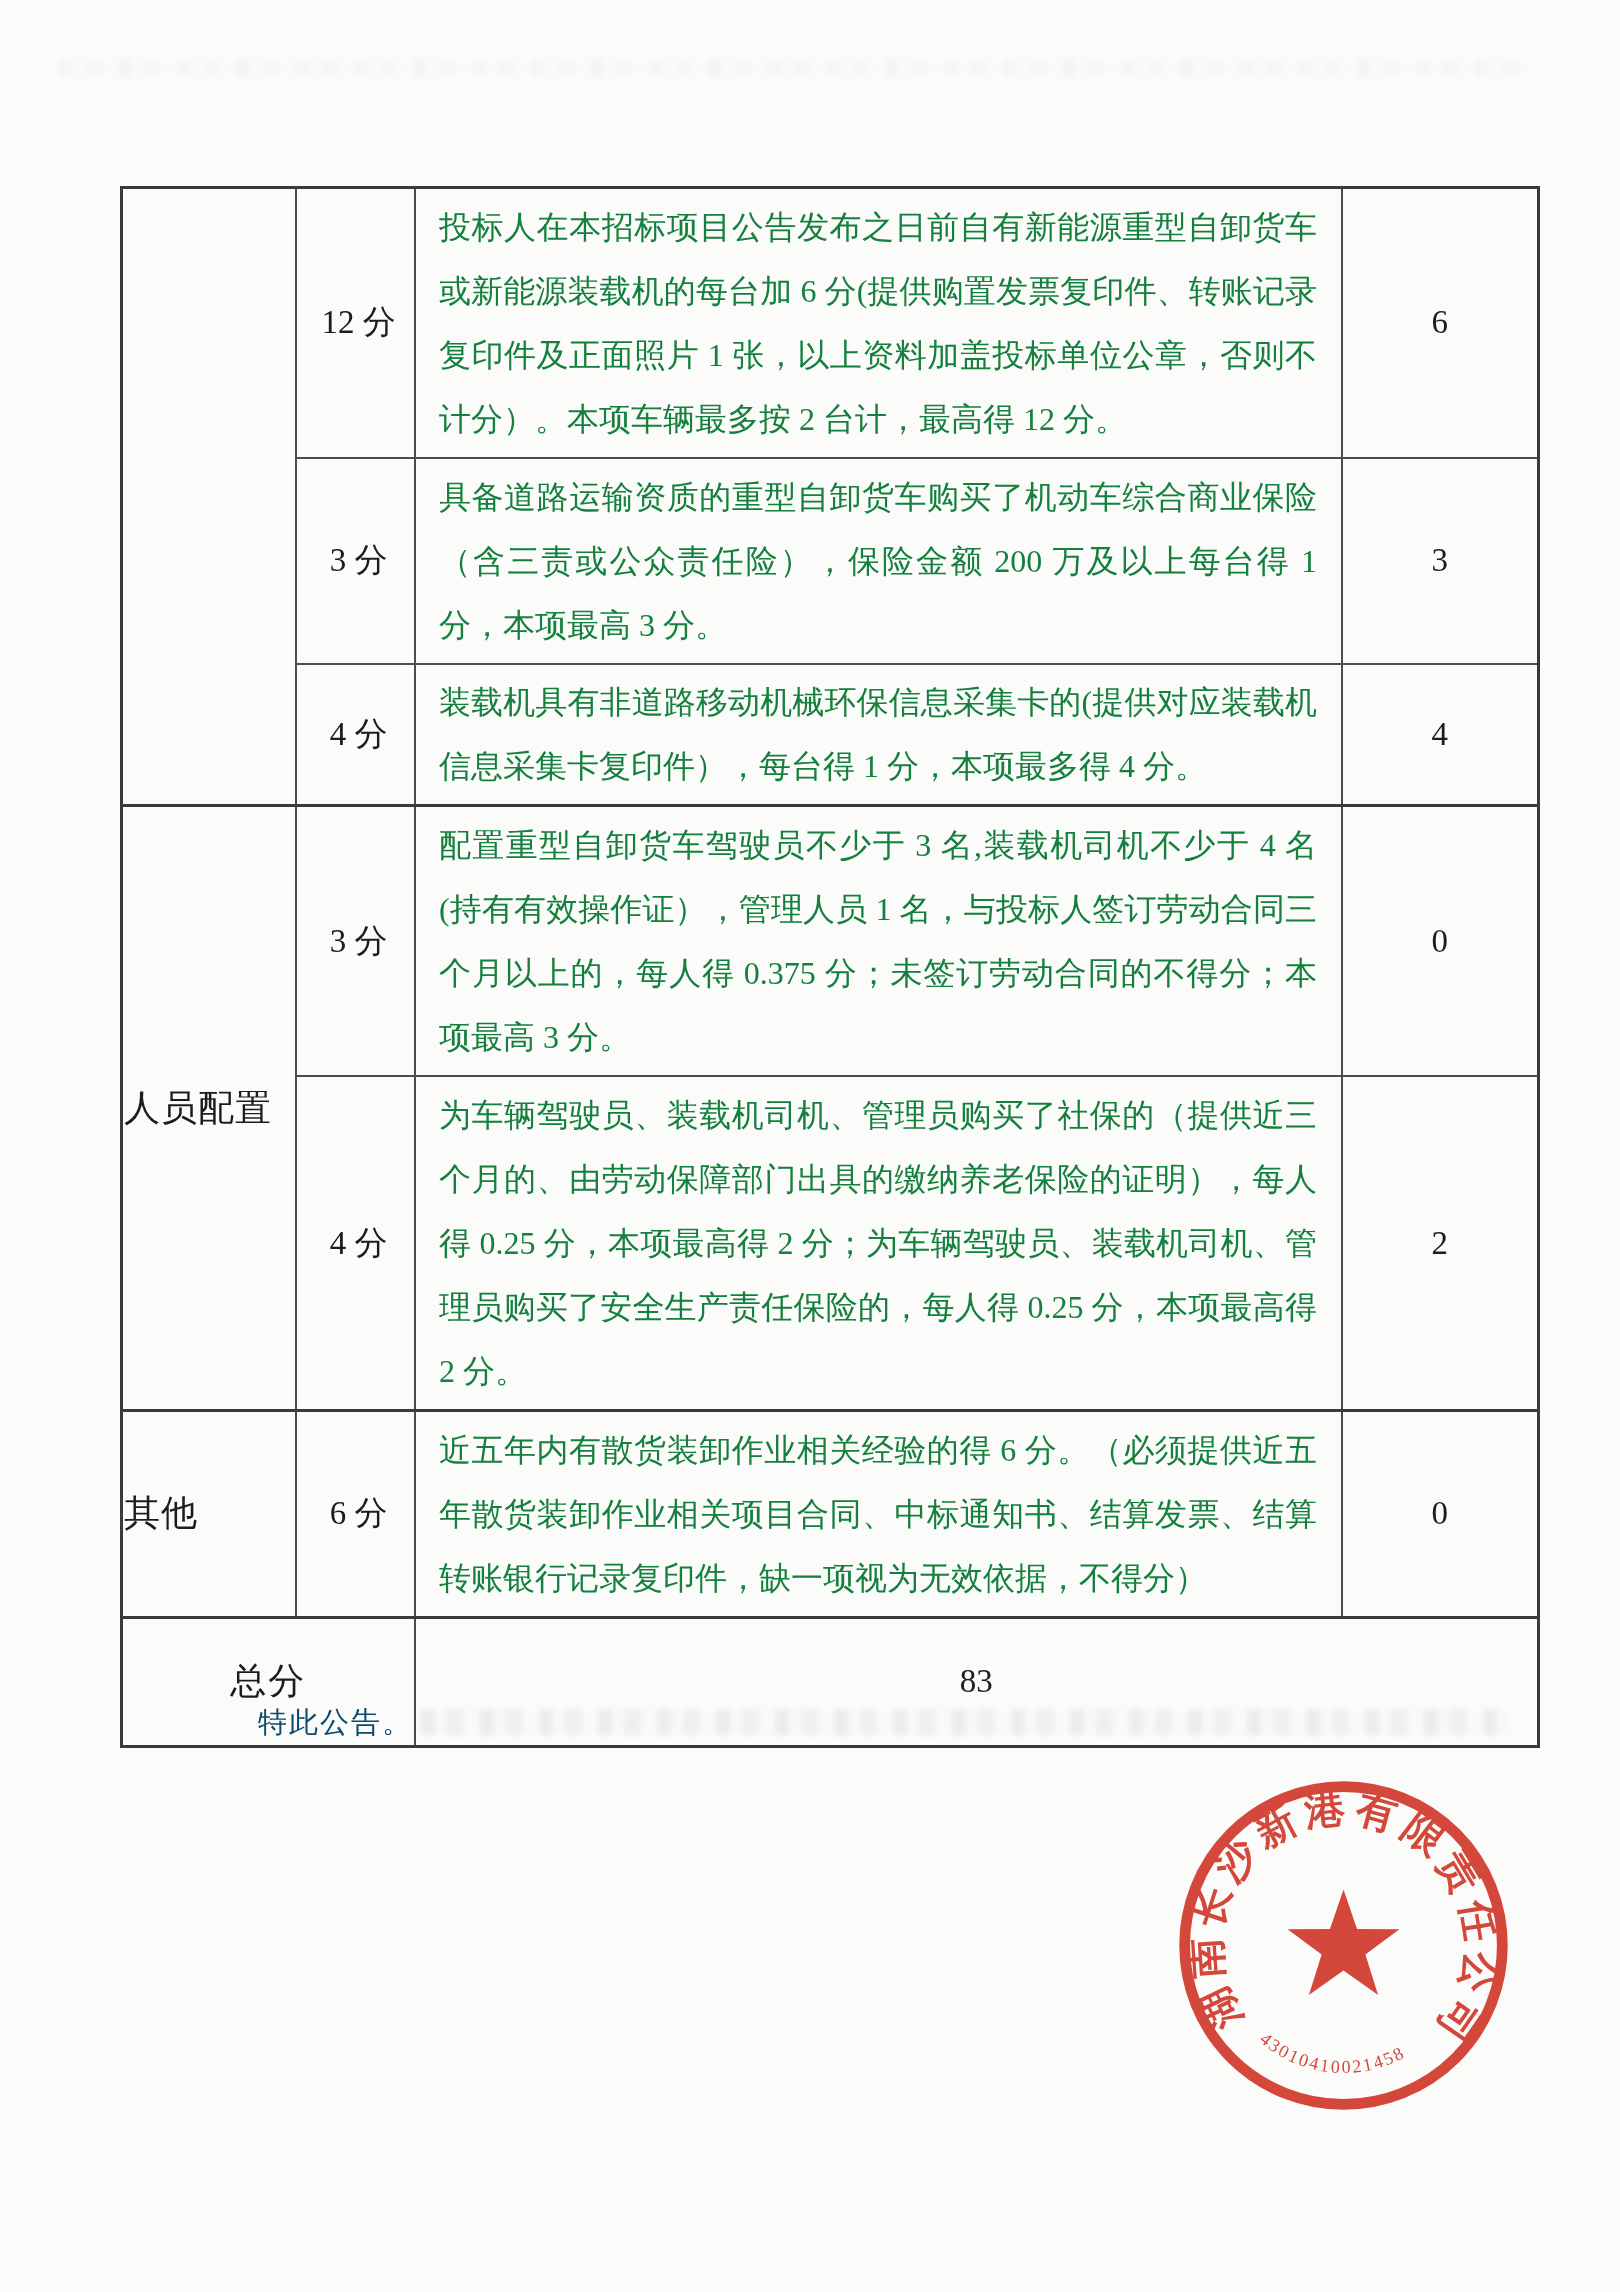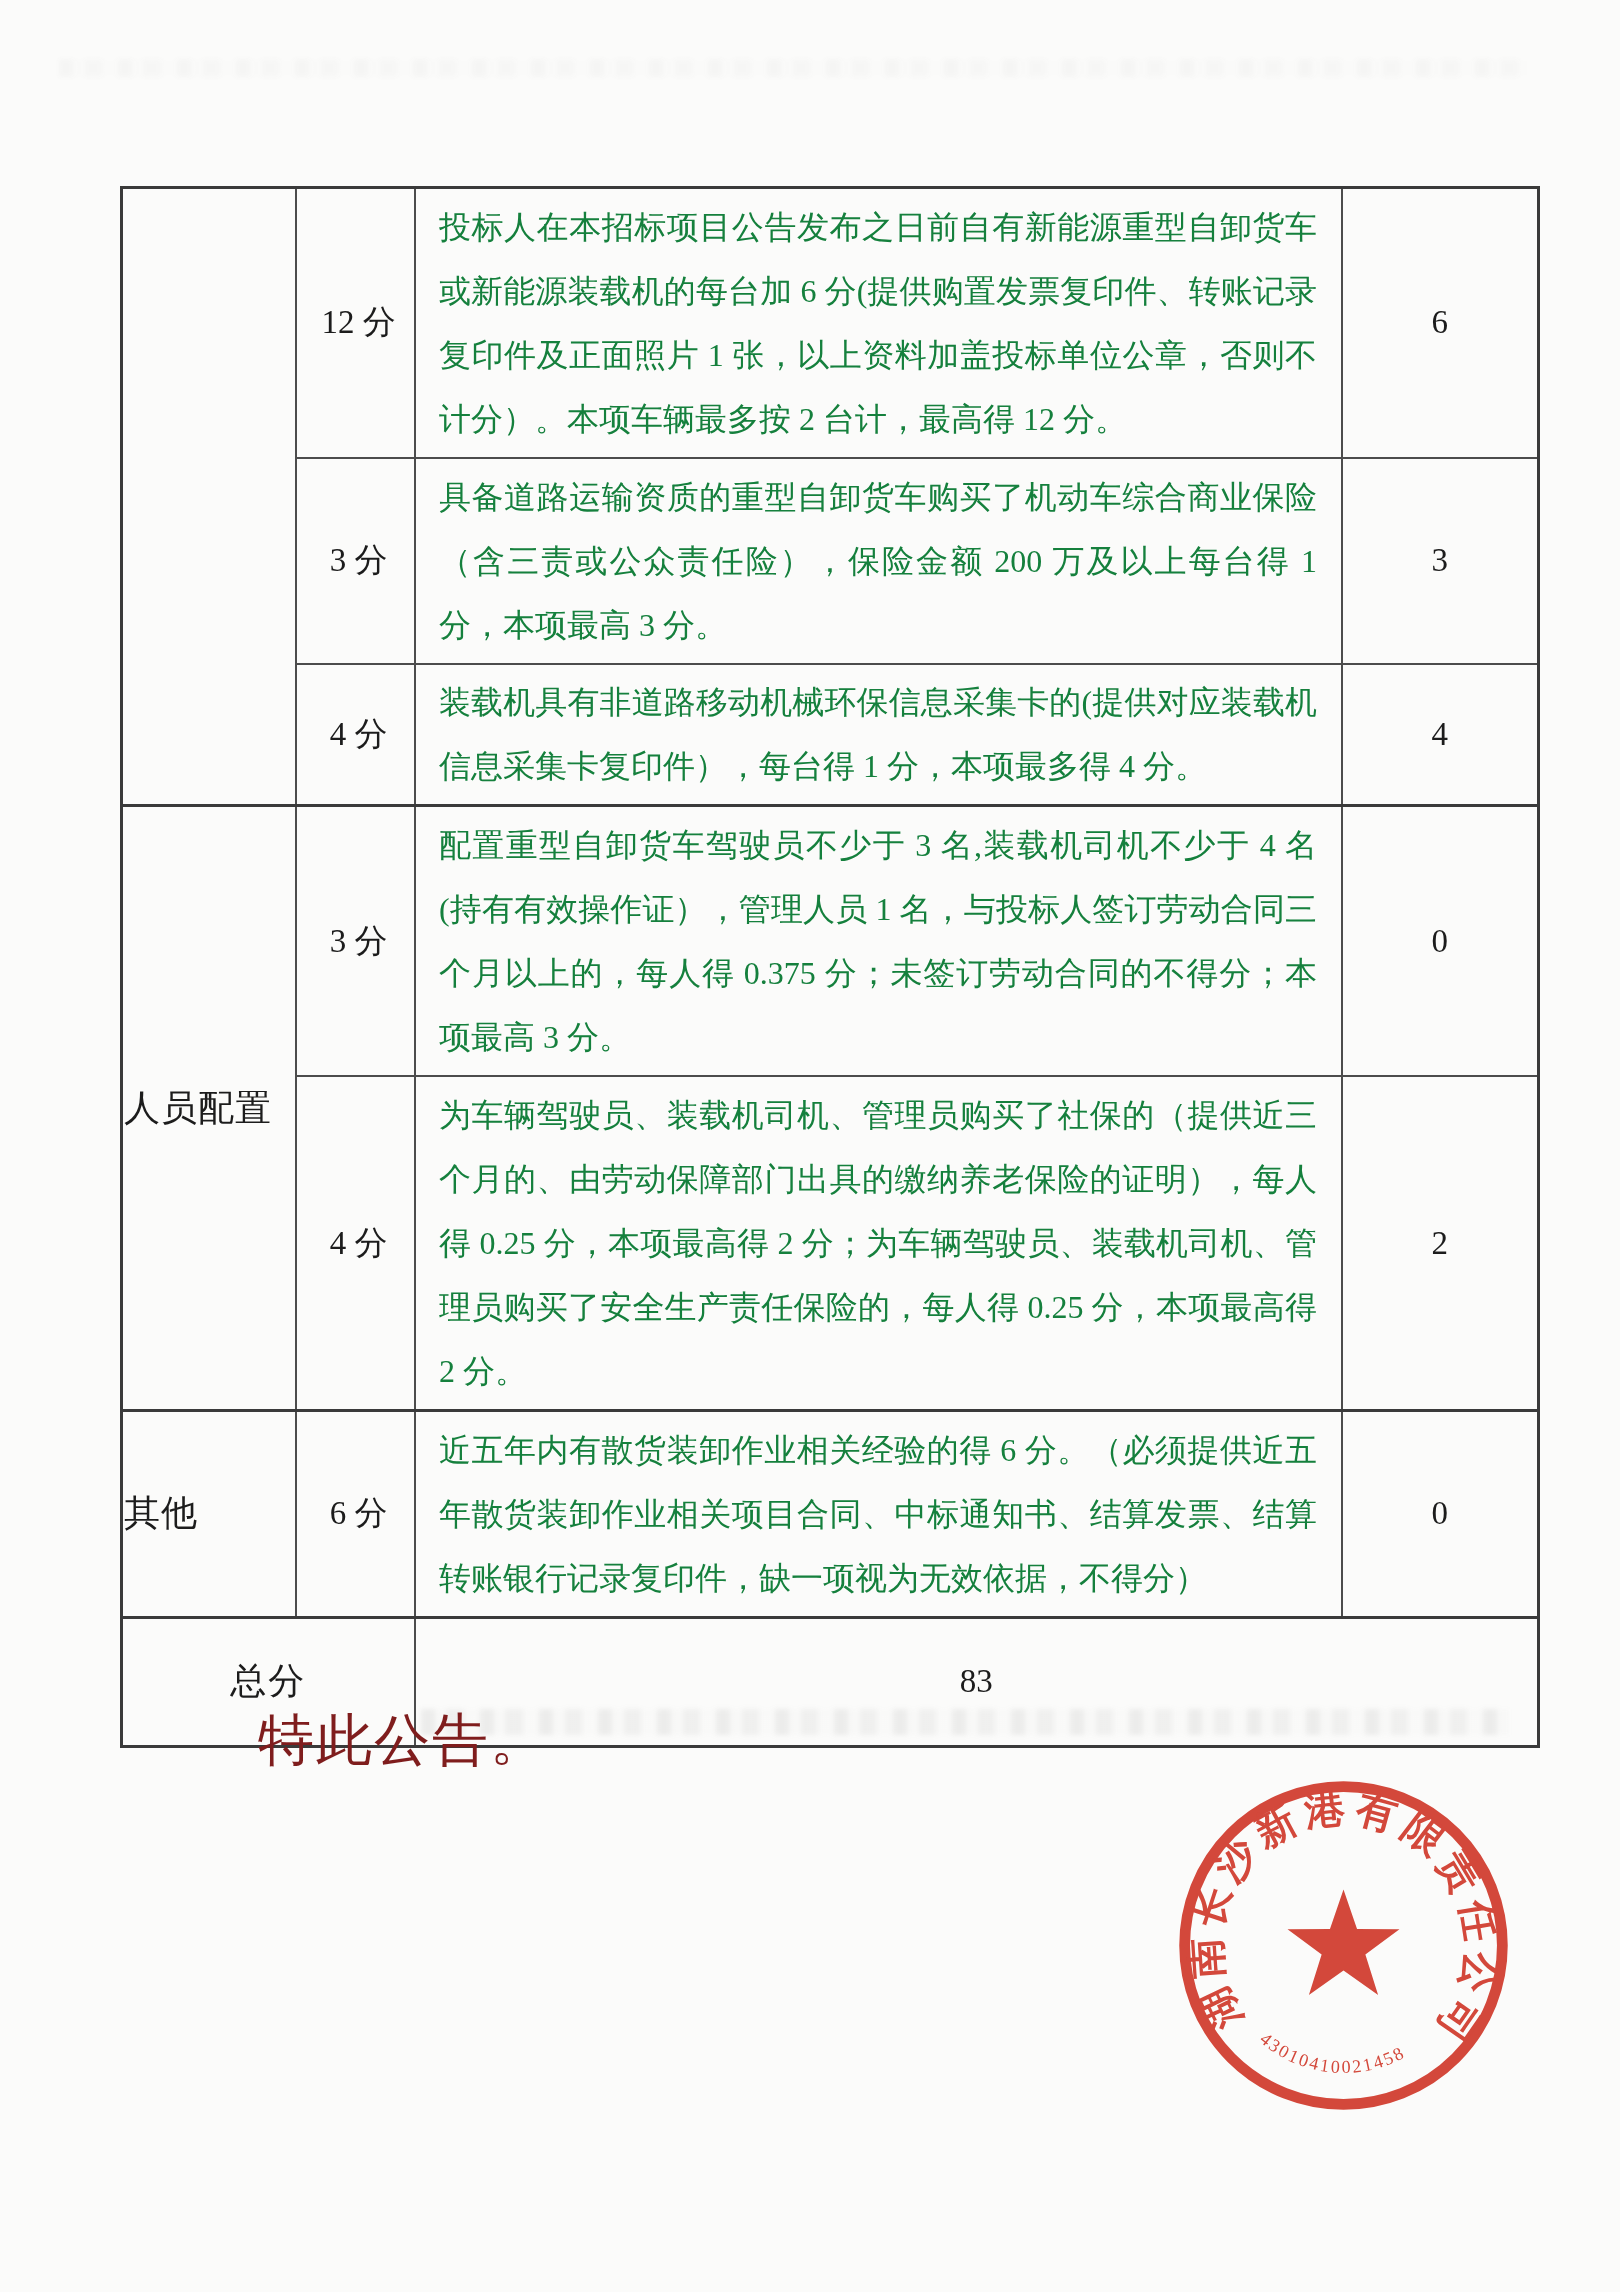--- a/index.html
+++ b/index.html
@@ -70,21 +70,21 @@
   tr.r2{height:198px;}
   tr.r3{height:137px;}
   tr.r4{height:257px;}
   tr.r5{height:323px;}
   tr.r6{height:192px;}
   tr.r7{height:129px;}
 
   
   #closing{
     position:absolute;left:258px;top:1703px;
-    font-size:56px;letter-spacing:2px;color:#7f1d1d;
+    font-size:29px;letter-spacing:2px;color:#0c4a6e;
   }
   #issue-date{
     position:absolute;left:1124px;top:1913px;
     font-size:45px;letter-spacing:2px;color:#111;
     z-index:3;white-space:nowrap;
   }
 
   
   #seal{
     position:absolute;left:1167px;top:1769px;

